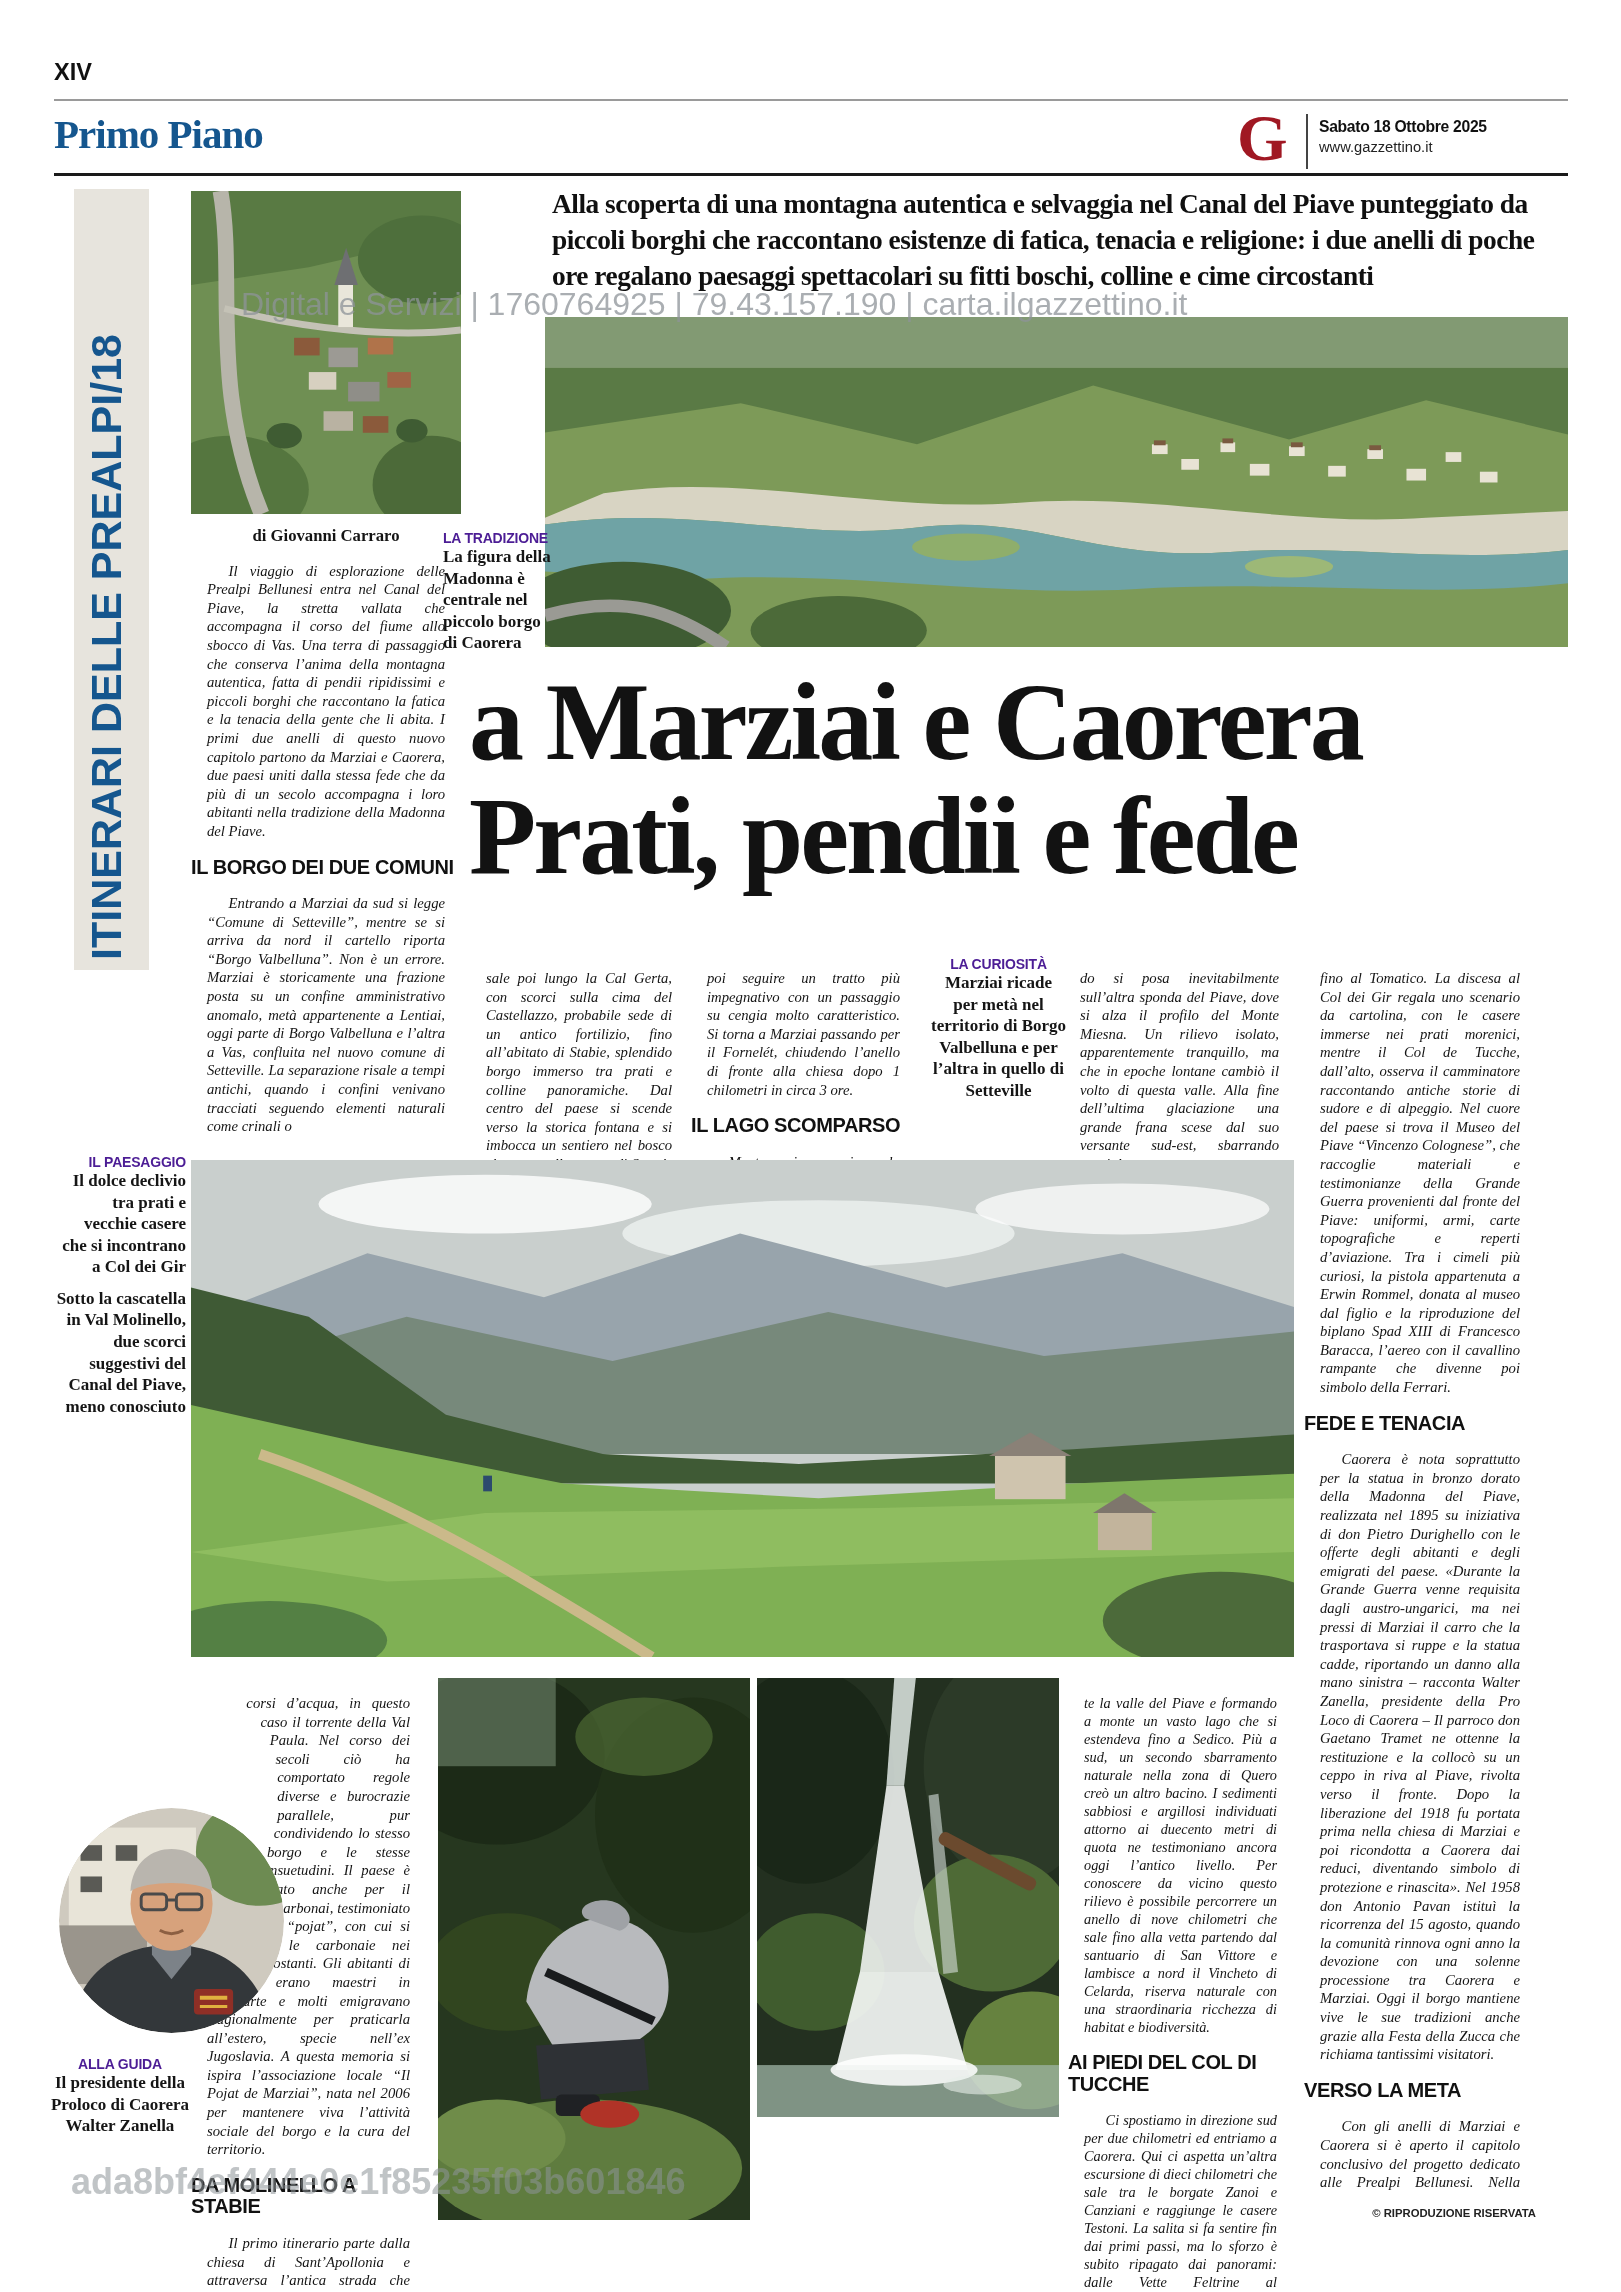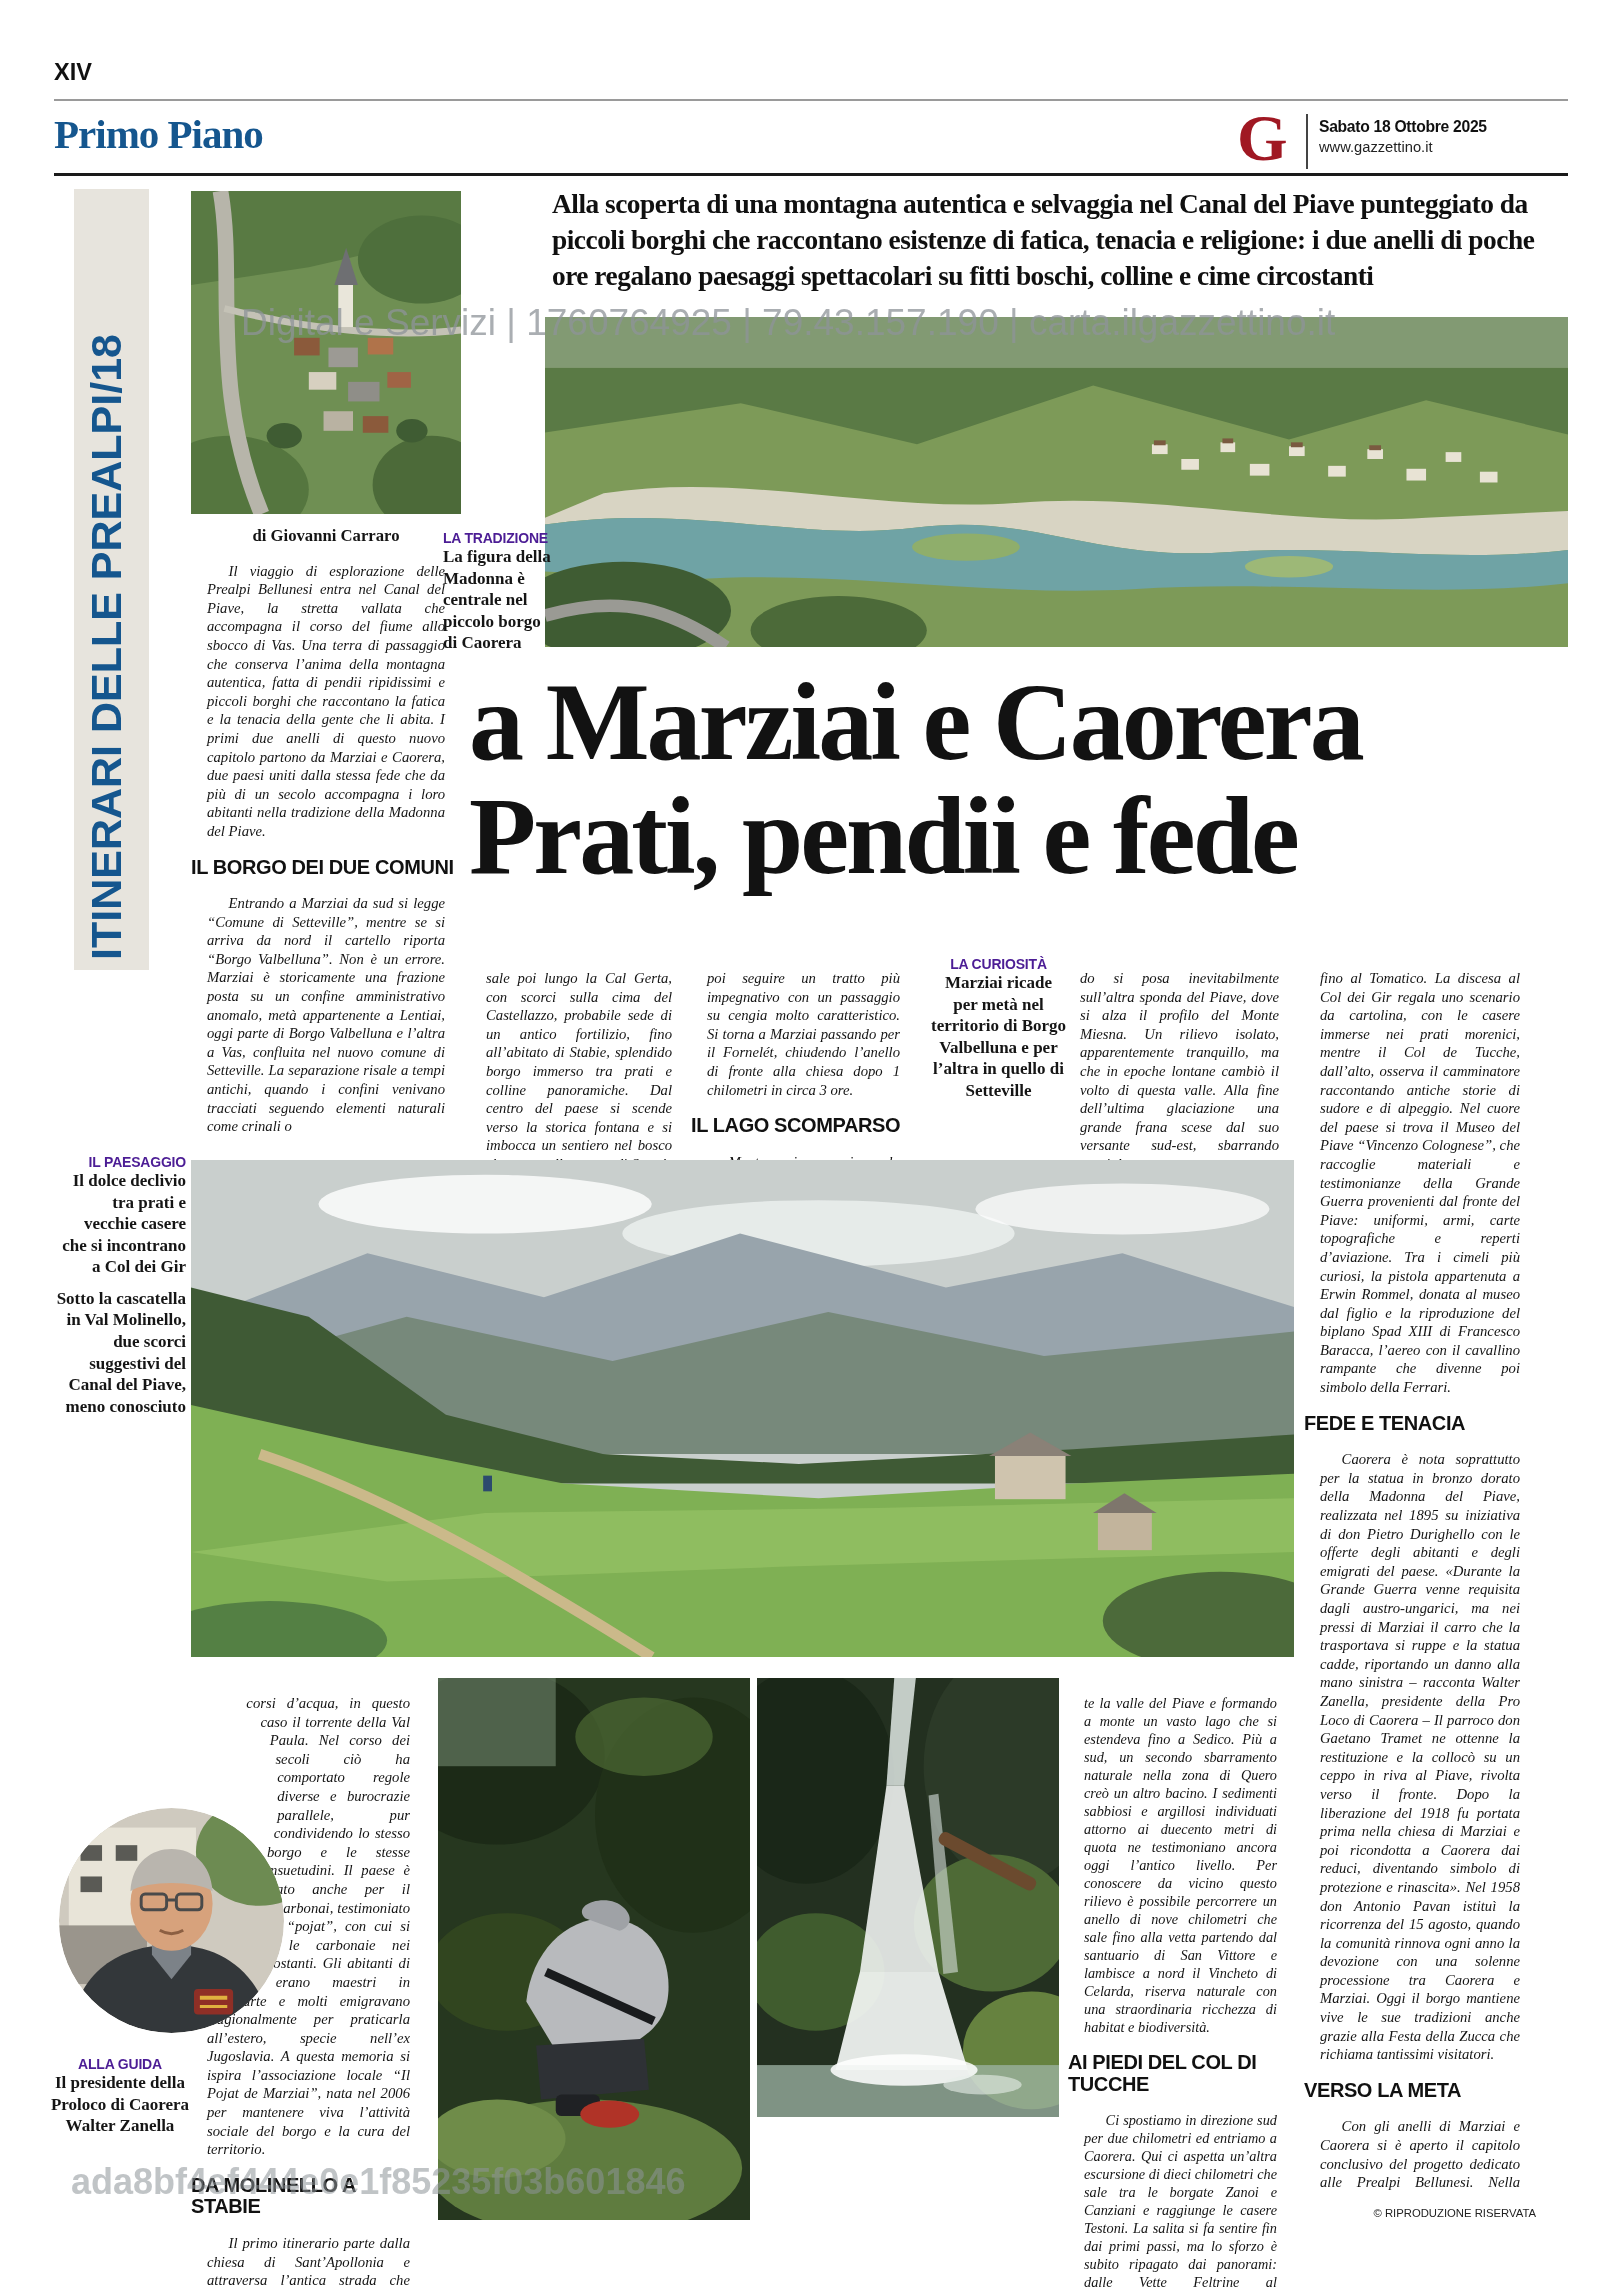--- a/index.html
+++ b/index.html
@@ -37,21 +37,21 @@
   .ph-portrait{left:59px;top:1808px;width:225px;height:225px;border-radius:50%;}
 
   
   .standfirst{left:552px;top:186px;width:1019px;font-weight:bold;font-size:27.4px;
               line-height:36px;letter-spacing:-0.5px;color:#101010;}
   .headline{left:469px;top:665px;width:1103px;font-weight:bold;font-size:110px;
             line-height:114px;letter-spacing:-2.9px;color:#121212;}
 
   
   .wm{font-family:"Liberation Sans",sans-serif;color:#8e9499;z-index:40;white-space:nowrap;}
-  .wm-top{left:241px;top:302px;font-size:37px;opacity:0.75;text-align:right;}
+  .wm-top{left:241px;top:286px;font-size:32px;opacity:0.75;text-align:right;}
   .wm-bottom{left:71px;top:2161px;font-size:36px;font-weight:bold;opacity:0.55;}
 
   
   .body-text{font-size:14.7px;line-height:18.6px;text-align:justify;hyphens:auto;color:#141414;}
   .body-text p{margin:16px;font-style:italic;}
   .body-text p.ind{text-indent:21.6px;}
   .subhead{font-family:"Liberation Sans",sans-serif;font-weight:bold;font-size:20px;
            letter-spacing:-0.4px;line-height:21.6px;margin:8.8px 0 3.9px 0;color:#111;text-align:left;}
   .byline{text-align:center;font-weight:bold;font-size:16.7px;margin-bottom:2px;}
   .kicker{font-family:"Liberation Sans",sans-serif;font-weight:bold;font-size:14px;
@@ -71,21 +71,21 @@
   .col-c2{left:691px;top:953px;width:225px;height:208px;}
   .col-c4{left:1064px;top:953px;width:231px;height:208px;}
   .col-c5{left:1304px;top:953px;width:232px;height:1243px;}
   .col-bl{left:191px;top:1678px;width:235px;height:615px;}
   .col-bm{left:1068px;top:1678px;width:225px;height:615px;font-size:14.3px;line-height:18px;}
 
   .circle-float{float:left;width:98px;height:230px;margin-top:125px;margin-left:-11.8px;
                 shape-outside:circle(118px at -31px 115px);}
 
   .copyright{left:1304px;top:2207px;width:232px;text-align:right;
-             font-family:"Liberation Sans",sans-serif;font-weight:normal;font-size:11.3px;color:#222;}
+             font-family:"Liberation Sans",sans-serif;font-weight:bold;font-size:11.3px;color:#222;}
 </style>
 </head>
 <body>
 
 <div class="page">
 
   <div class="abs pagenum">XIV</div>
   <div class="abs rule-thin"></div>
   <div class="abs section-title">Primo Piano</div>
   <div class="abs logo-g">G</div>

